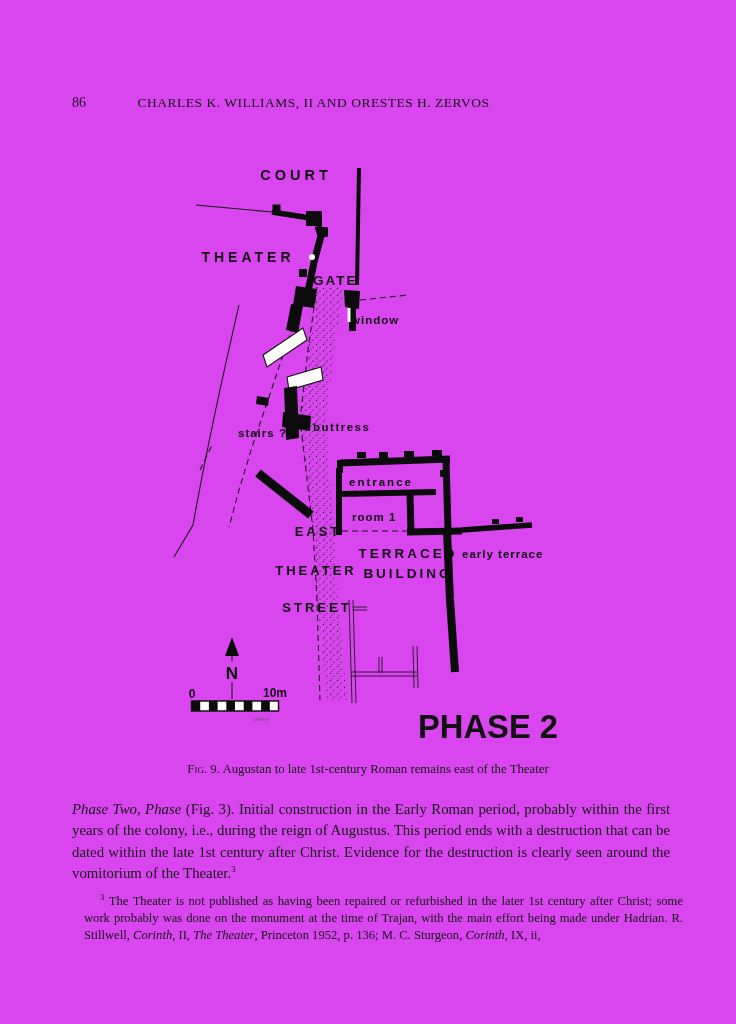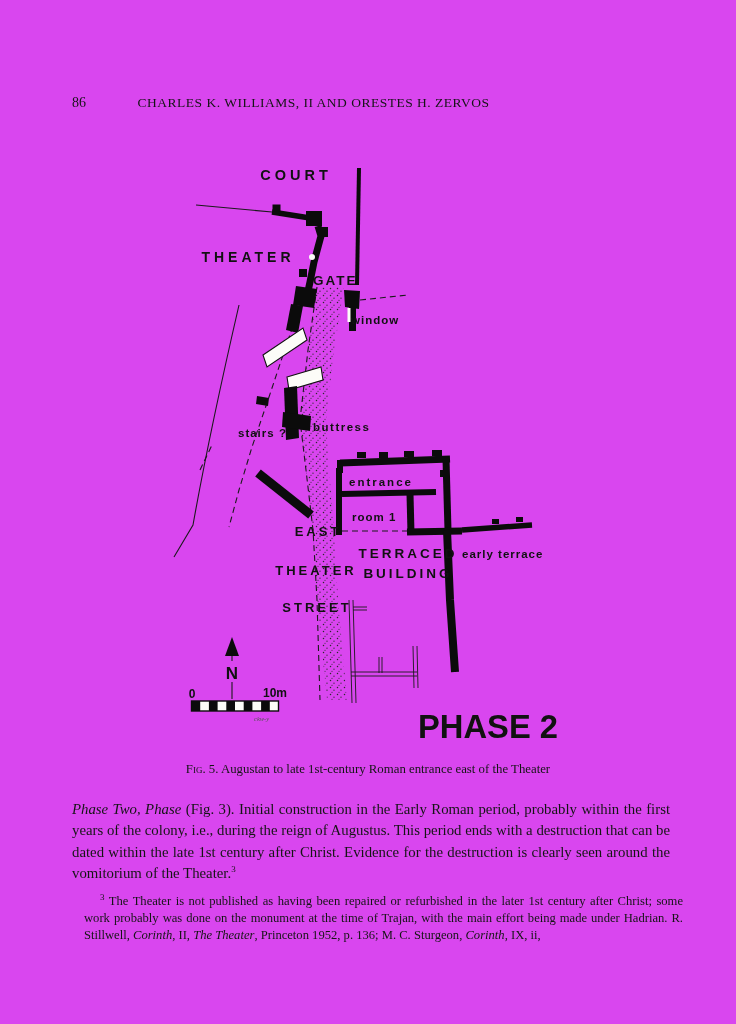--- a/index.html
+++ b/index.html
@@ -149,22 +149,22 @@
     <text class="maplbl" x="318" y="536" text-anchor="middle" font-size="13" letter-spacing="3">EAST</text>
     <text class="maplbl" x="316" y="575" text-anchor="middle" font-size="13" letter-spacing="3">THEATER</text>
     <text class="maplbl" x="317" y="612" text-anchor="middle" font-size="13" letter-spacing="3">STREET</text>
     <text class="maplbl" x="408" y="558" text-anchor="middle" font-size="13.5" letter-spacing="3">TERRACED</text>
     <text class="maplbl" x="408" y="578" text-anchor="middle" font-size="13.5" letter-spacing="3">BUILDING</text>
     <text class="maplbl" x="462" y="558" font-size="11.5" letter-spacing="1">early terrace</text>
     <text class="maplbl" x="418" y="738" font-size="34" font-weight="900" textLength="140" lengthAdjust="spacingAndGlyphs">PHASE 2</text>
   </svg>
 
   <div id="caption">
-    <span class="sc">Fig. 5.</span>
-    <span>Augustan to late 1st-century Roman entrance east of the Theater</span>
+    <span class="sc">Fig. 9.</span>
+    <span>Augustan to late 1st-century Roman remains east of the Theater</span>
   </div>
 
   <div id="bodytext">
     <span class="it">Phase Two, Phase</span><span> (Fig. 3). Initial construction in the Early Roman period, probably within the first years of the colony, i.e., during the reign of Augustus. This period ends with a destruction that can be dated within the late 1st century after Christ. Evidence for the destruction is clearly seen around the vomitorium of the Theater.</span><sup>3</sup>
   </div>
 
   <div id="footnote">
     <sup>3</sup><span> The Theater is not published as having been repaired or refurbished in the later 1st century after Christ; some work probably was done on the monument at the time of Trajan, with the main effort being made under Hadrian. R. Stillwell, </span><span class="it">Corinth</span><span>, II, </span><span class="it">The Theater</span><span>, Princeton 1952, p. 136; M. C. Sturgeon, </span><span class="it">Corinth</span><span>, IX, ii,</span>
   </div>
 

